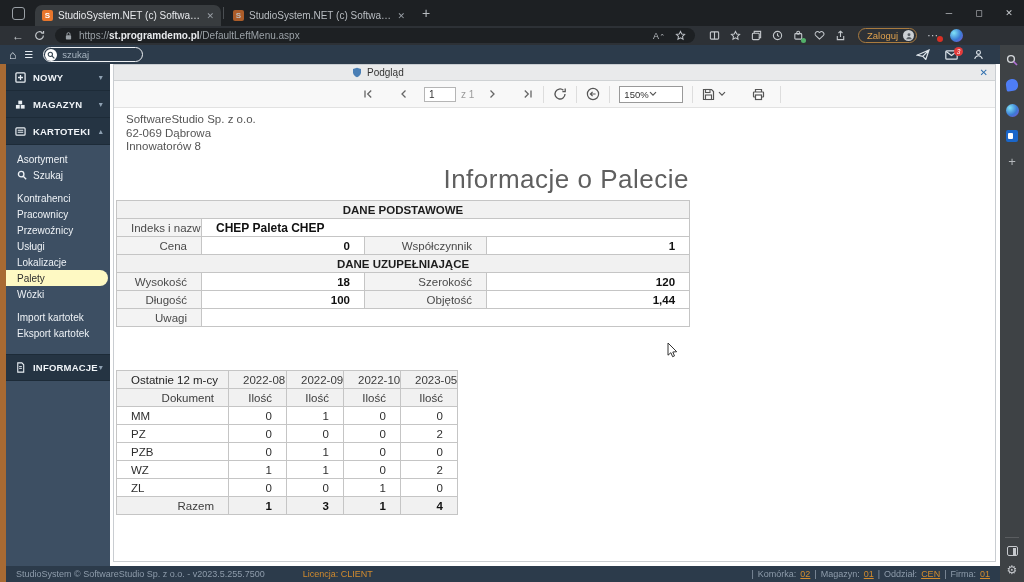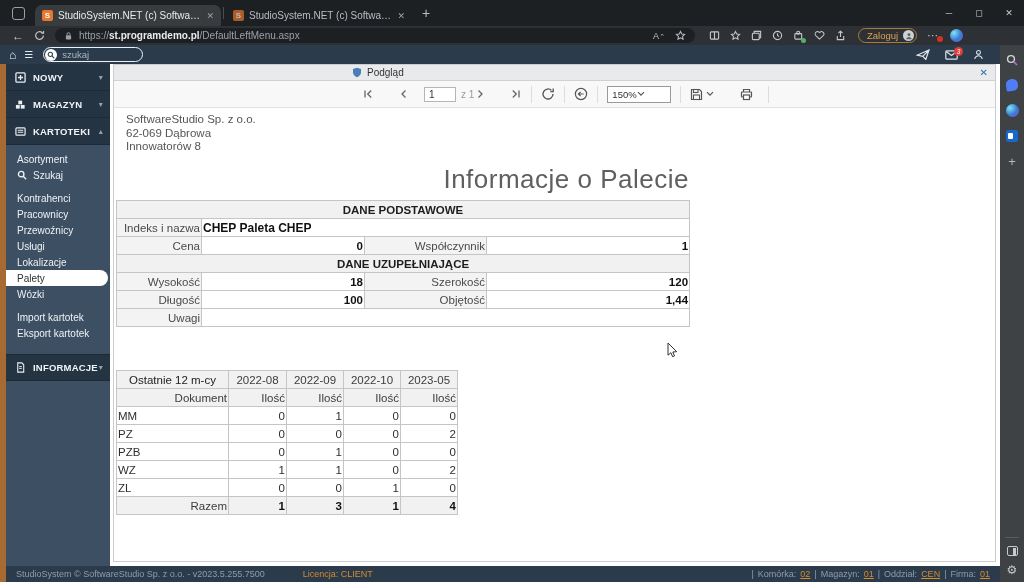--- a/index.html
+++ b/index.html
@@ -51,21 +51,21 @@
   
   .orange-strip{position:absolute;left:0;top:64px;width:6px;height:518px;background:#a86a33}
   .sidebar{position:absolute;left:6px;top:64px;width:104px;height:502px;background:#3d4f63;color:#e9eef3;font-size:10px}
   .side-head{height:27px;background:#253443;border-bottom:1px solid #1d2b38;display:flex;align-items:center;font-weight:bold;font-size:9.5px;letter-spacing:.2px;color:#f0f4f8}
   .side-head svg{margin:0 7px 0 9px}
   .chev{margin-left:auto;margin-right:7px;color:#8fa1b3;font-size:8px}
   .side-sub{padding:6px 0 7px 0}
   .sub-item{height:16px;display:flex;align-items:center;padding-left:11px;font-size:10px;color:#eef2f6}
   .sub-item .mag{margin-right:6px}
   .sub-gap{height:7px}
-  .sub-item.selected{background:#ffffff;color:#2f2f2f;border-radius:0 9px 9px 0;width:102px}
+  .sub-item.selected{background:#fef9c3;color:#2f2f2f;border-radius:0 9px 9px 0;width:102px}
   .side-head.informacje{margin-top:6px;border-top:1px solid #1d2b38}
 
   
   .statusbar{position:absolute;left:6px;top:566px;width:994px;height:16px;background:#2c3b4b;display:flex;align-items:center;font-size:9px;color:#8e9cab;padding:0 10px}
   .license{color:#d28b2d;margin-left:38px}
   .sb-right{margin-left:auto;display:flex;align-items:center;gap:4px;white-space:nowrap}
   .sb-val{color:#d28b2d;text-decoration:underline}
 
   
   .edge-rail{position:absolute;left:1000px;top:45px;width:24px;height:537px;background:#3e4245;display:flex;flex-direction:column;align-items:center;padding-top:9px;gap:13px;color:#cfd3d8}
@@ -84,28 +84,28 @@
   .main{position:absolute;left:110px;top:64px;width:890px;height:502px;background:#fff}
   .modal{position:absolute;left:3px;top:0;width:883px;height:498px;border:1px solid #c9cdd1;background:#fff}
   .m-title{height:16px;background:#e9eaeb;border-bottom:1px solid #cfd2d4;display:flex;align-items:center;font-size:10px;color:#333}
   .m-title .shield{margin-left:238px}
   .m-title .t{margin-left:5px}
   .m-close{margin-left:auto;margin-right:7px;color:#2f6fae;font-weight:bold;font-size:10px}
   .m-toolbar{height:27px;background:#f8f8f8;border-bottom:1px solid #e2e2e2;display:flex;align-items:center;color:#555;font-size:10px;padding-left:248px}
   .tb-sep{width:1px;height:17px;background:#ddd;margin:0 9px}
   .tb-btn{display:flex;align-items:center}
   .page-input{width:32px;height:15px;border:1px solid #b5b5b5;font-size:10px;text-align:left;padding-left:4px;color:#333;background:#fff;outline:none;margin:0 5px 0 14px}
-  .of-label{color:#9a9a9a;}
+  .of-label{color:#9a9a9a;margin-right:12px}
   .zoom-sel{width:64px;height:17px;border:1px solid #999;background:#fff;display:flex;align-items:center;font-size:9.5px;color:#333;padding:0 4px;justify-content:flex-start}
   .m-content{position:relative;width:100%;height:453px;background:#fff;color:#333}
   .company{position:absolute;left:12px;top:5px;font-size:11.5px;color:#555;line-height:13.5px}
   .r-title{position:absolute;left:2px;top:56px;width:573px;text-align:right;font-size:26px;font-weight:300;color:#5f5f5f;letter-spacing:.5px}
 
   table.rep{border-collapse:collapse;table-layout:fixed;position:absolute;background:#fff}
-  table.rep td,table.rep th{border:1px solid #c5c5c5;height:18px;padding:0 1px;font-size:11.5px;overflow:hidden;white-space:nowrap}
+  table.rep td,table.rep th{border:1px solid #c5c5c5;height:18px;padding:0 14px;font-size:11.5px;overflow:hidden;white-space:nowrap}
   .t1{left:2px;top:92px;width:573px}
   .t1 th{background:#f1f1f1;font-weight:bold;text-align:center;color:#1d1d1d}
   .t1 .lbl{background:#f3f3f3;text-align:right;color:#4a4a4a;font-weight:normal}
   .t1 .val{font-weight:bold;text-align:right;color:#111}
   .t1 .val-left{font-weight:bold;text-align:left;color:#111;font-size:12px}
   .t2{left:2px;top:262px;width:341px}
   .t2 .hdr{background:#f1f1f1}
   .t2 .corner{font-weight:normal;text-align:center;color:#1d1d1d}
   .t2 .month{text-align:center;color:#3c3c3c}
   .t2 .doc{text-align:right;color:#3c3c3c}

